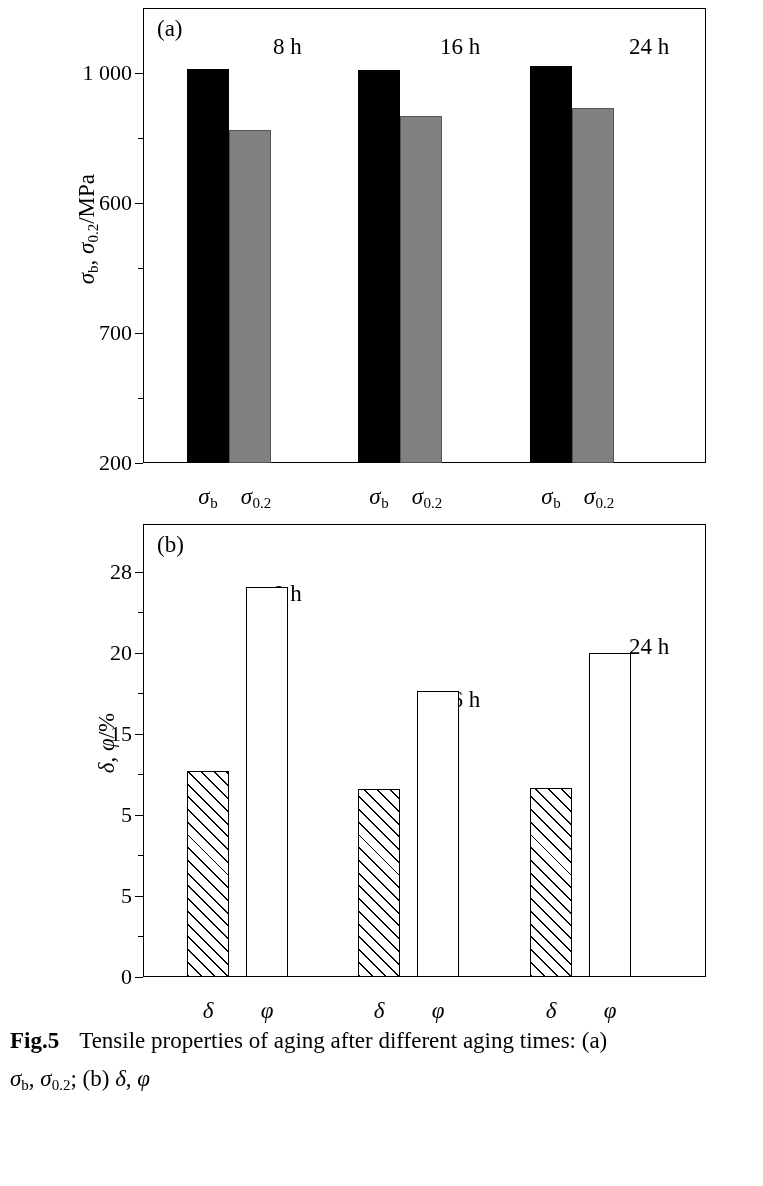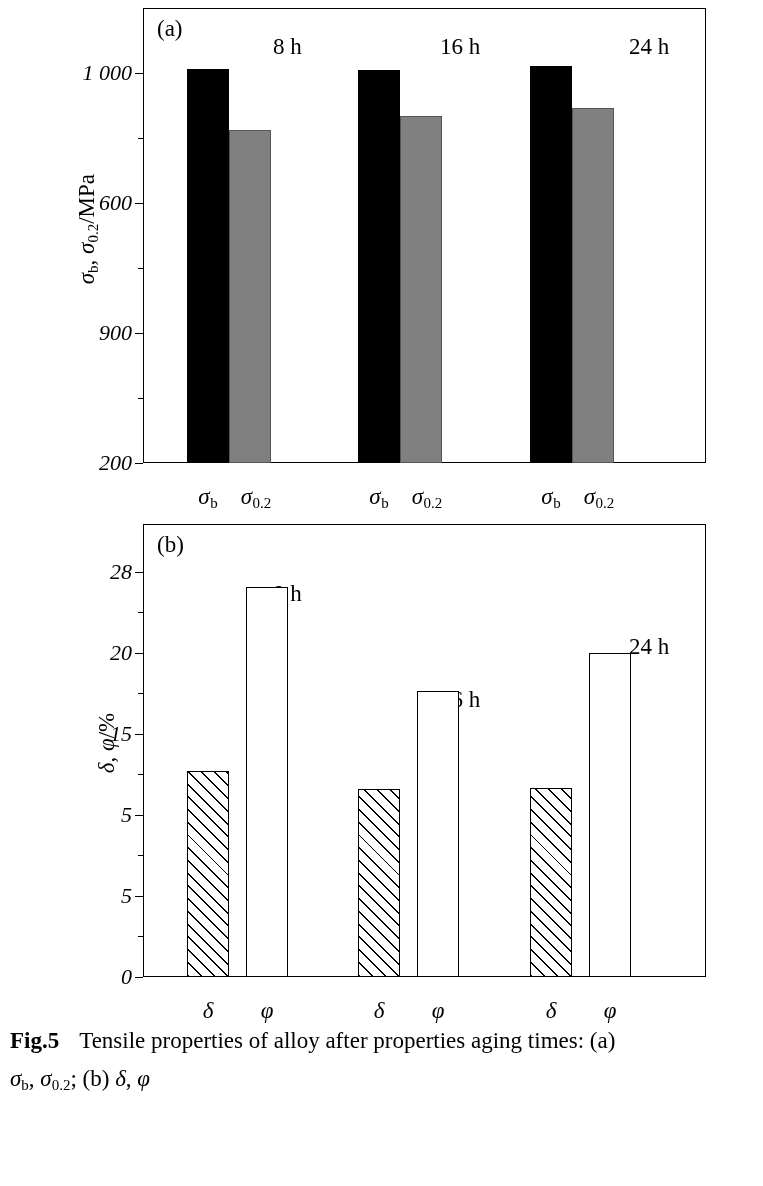--- a/index.html
+++ b/index.html
@@ -68,21 +68,20 @@
   }
   .ytick.minor { left: -5px; width: 5px; }
   .ytick-label {
     position: absolute;
     right: 100%;
     transform: translateY(-50%);
     margin-right: 11px;
     font-size: 22px;
     white-space: nowrap;
     font-family: "Liberation Serif", serif;
-    font-style: italic;
   }
   .ytick-wrap { position: absolute; left: 0; width: 0; height: 0; }
 
   
 
   .bar {
     position: absolute;
     bottom: 0;
     box-sizing: border-box;
   }
@@ -177,21 +176,21 @@
 
     <div class="ytick-wrap" style="top:455px;">
       <div class="ytick"></div>
       <div class="ytick-label">200</div>
     </div>
     <div class="ytick-wrap" style="top:390px;">
         <div class="ytick minor"></div>
       </div>
     <div class="ytick-wrap" style="top:325px;">
       <div class="ytick"></div>
-      <div class="ytick-label">900</div>
+      <div class="ytick-label">700</div>
     </div>
     <div class="ytick-wrap" style="top:260px;">
         <div class="ytick minor"></div>
       </div>
     <div class="ytick-wrap" style="top:195px;">
       <div class="ytick"></div>
       <div class="ytick-label">600</div>
     </div>
     <div class="ytick-wrap" style="top:130px;">
         <div class="ytick minor"></div>
@@ -291,20 +290,20 @@
       <div class="xlabel-item" style="left:124px;">φ</div>
       <div class="xlabel-item" style="left:236px;">δ</div>
       <div class="xlabel-item" style="left:295px;">φ</div>
       <div class="xlabel-item" style="left:408px;">δ</div>
       <div class="xlabel-item" style="left:467px;">φ</div>
     </div>
   </div>
 
   <div class="caption">
     <div class="cap-line">
-      <span class="bold">Fig.5</span><span class="cap-gap"></span><span>Tensile properties of alloy after properties aging times: (a)</span>
+      <span class="bold">Fig.5</span><span class="cap-gap"></span><span>Tensile properties of aging after different aging times: (a)</span>
     </div>
     <div class="cap-line">
       <span class="it">σ</span><span class="sub">b</span>, <span class="it">σ</span><span class="sub">0.2</span>; (b) <span class="it">δ</span>, <span class="it">φ</span>
     </div>
   </div>
 
 </div>
 
 </body></html>

